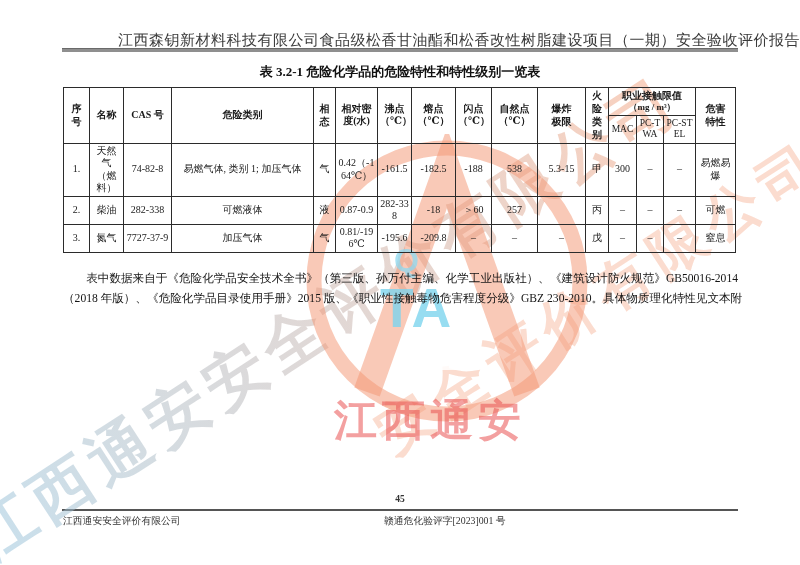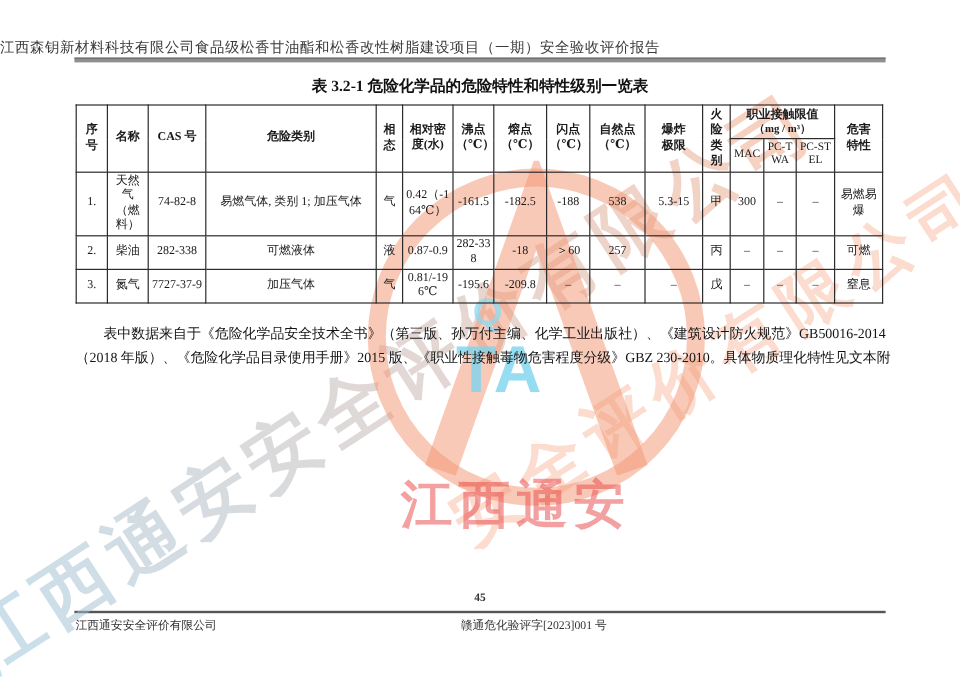--- a/index.html
+++ b/index.html
@@ -1,22 +1,22 @@
 <!DOCTYPE html>
 <html><head>
 <meta charset="utf-8">
 <style>
   html,body{margin:0;padding:0;background:#e8e8e8;}
   .page{
     position:relative;width:800px;height:565px;background:#ffffff;overflow:hidden;
     font-family:"Liberation Serif","DejaVu Serif",serif;color:#1a1a1a;
   }
   
-  .hdr-text{position:absolute;top:31px;left:0;width:100%;text-align:left;
-    font-size:12px;color:#3a3a3a;letter-spacing:.5px;}
+  .hdr-text{position:absolute;top:31px;left:0;width:100%;text-align:right;
+    font-size:15px;color:#3a3a3a;letter-spacing:.5px;}
   .hdr-rule{position:absolute;top:48px;left:62px;width:676px;height:3px;background:#8f8f8f;
     border-top:1px solid #6a6a6a;}
   .doc-title{position:absolute;top:63px;left:0;width:100%;text-align:center;
     font-weight:bold;font-size:13px;color:#111;}
   
   table.haz{position:absolute;top:87px;left:63px;width:672px;border-collapse:collapse;
     table-layout:fixed;z-index:2;}
   table.haz th,table.haz td{border:1px solid #2b2b2b;padding:1px 2px;text-align:center;
     vertical-align:middle;font-size:10px;line-height:1.25;word-break:break-all;background:transparent;}
   table.haz th{font-weight:bold;}

